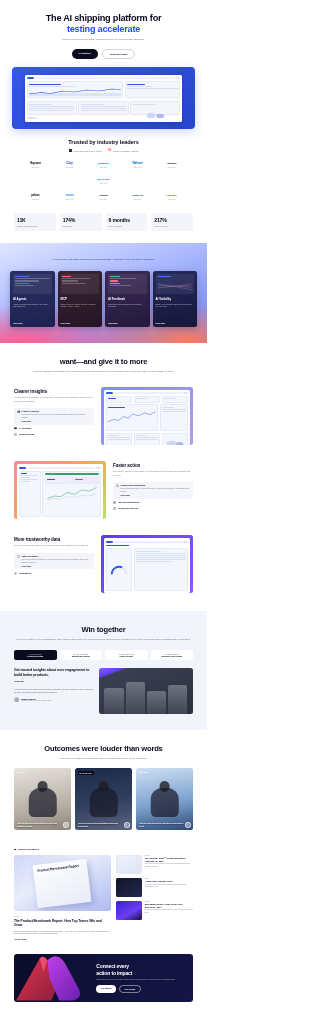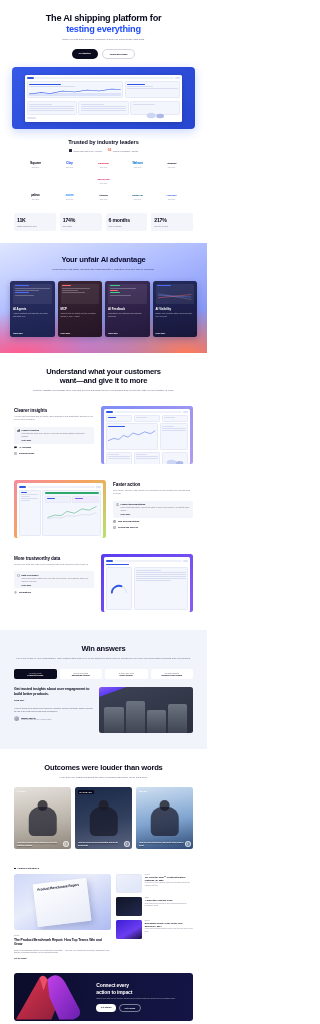--- a/index.html
+++ b/index.html
@@ -207,21 +207,21 @@
   .cta-btns .b.o { border: .5px solid rgba(255,255,255,.45); color: #fff; }
 </style>
 </head>
 <body>
 
 <div class="page">
 
   <section class="hero center">
     <div class="h1">
       <span>The AI shipping platform for</span>
-      <span class="accent">testing everything</span>
+      <span class="accent">testing accelerate</span>
     </div>
     <div class="sub">When you can build anything, simplicity is how you know it's the right thing.</div>
     <div class="btn-row">
       <span class="btn btn-dark">Get started</span>
       <span class="btn btn-ghost">Request a demo</span>
     </div>
   </section>
 
   <div class="hero-visual">
     <div class="hero-shot">
@@ -350,21 +350,20 @@
       <div class="n">6 months</div>
       <div class="l">Time to payback</div>
     </div>
     <div class="stat">
       <div class="n">217%</div>
       <div class="l">ROI over 3 years</div>
     </div>
   </section>
 
   <section class="advantage">
-    <div class="h2">Your unfair AI advantage</div>
     <div class="sub">Learn deeper, act faster, and grow the business with AI analytics, all in one end-to-end suite.</div>
     <div class="adv-cards">
       <div class="adv-card c1">
         <div class="adv-thumb">
           <div class="ln b"></div>
             <div class="ln"></div>
             <div class="ln" style="width:70%"></div>
             <div class="ln b"></div>
             <div class="ln" style="width:55%"></div>
         </div>
@@ -406,21 +405,20 @@
         </div>
         <div class="t">AI Visibility</div>
         <div class="d">Ensure your LLMs talk about your brand in the way you want.</div>
         <div class="lk">Learn more</div>
       </div>
     </div>
   </section>
 
   <section class="understand">
     <div class="h2">
-      <div>Understand what your customers</div>
       <div>want—and give it to more</div>
     </div>
     <div class="sub">Find the insights you thought were lost, and see the data that moves your product and experience that you see another at once.</div>
   </section>
 
   <section class="feat">
     <div class="feat-copy">
       <div class="h3">Clearer insights</div>
       <div class="tiny" style="margin-top:2px">Ask the right questions and get faster, more qualitative and quantitative answers to all of your user questions.</div>
       <div class="acc">
@@ -637,21 +635,21 @@
                 <div class="shot-line" style="width:70%"></div>
             </div>
           </div>
         </div>
       </div>
     </div>
   </section>
 
   <section class="win">
     <div class="center">
-      <div class="h2">Win answers</div>
+      <div class="h2">Win together</div>
       <div class="sub">For every team in your organization. One platform that lets every team share the same source of truth so everyone can build better products and experiences.</div>
     </div>
     <div class="tabs">
       <div class="tab active">
         <span class="e">For faster growth</span>
         <span class="n">Product teams</span>
       </div>
       <div class="tab">
         <span class="e">To drive more traffic</span>
         <span class="n">Marketing teams</span>

